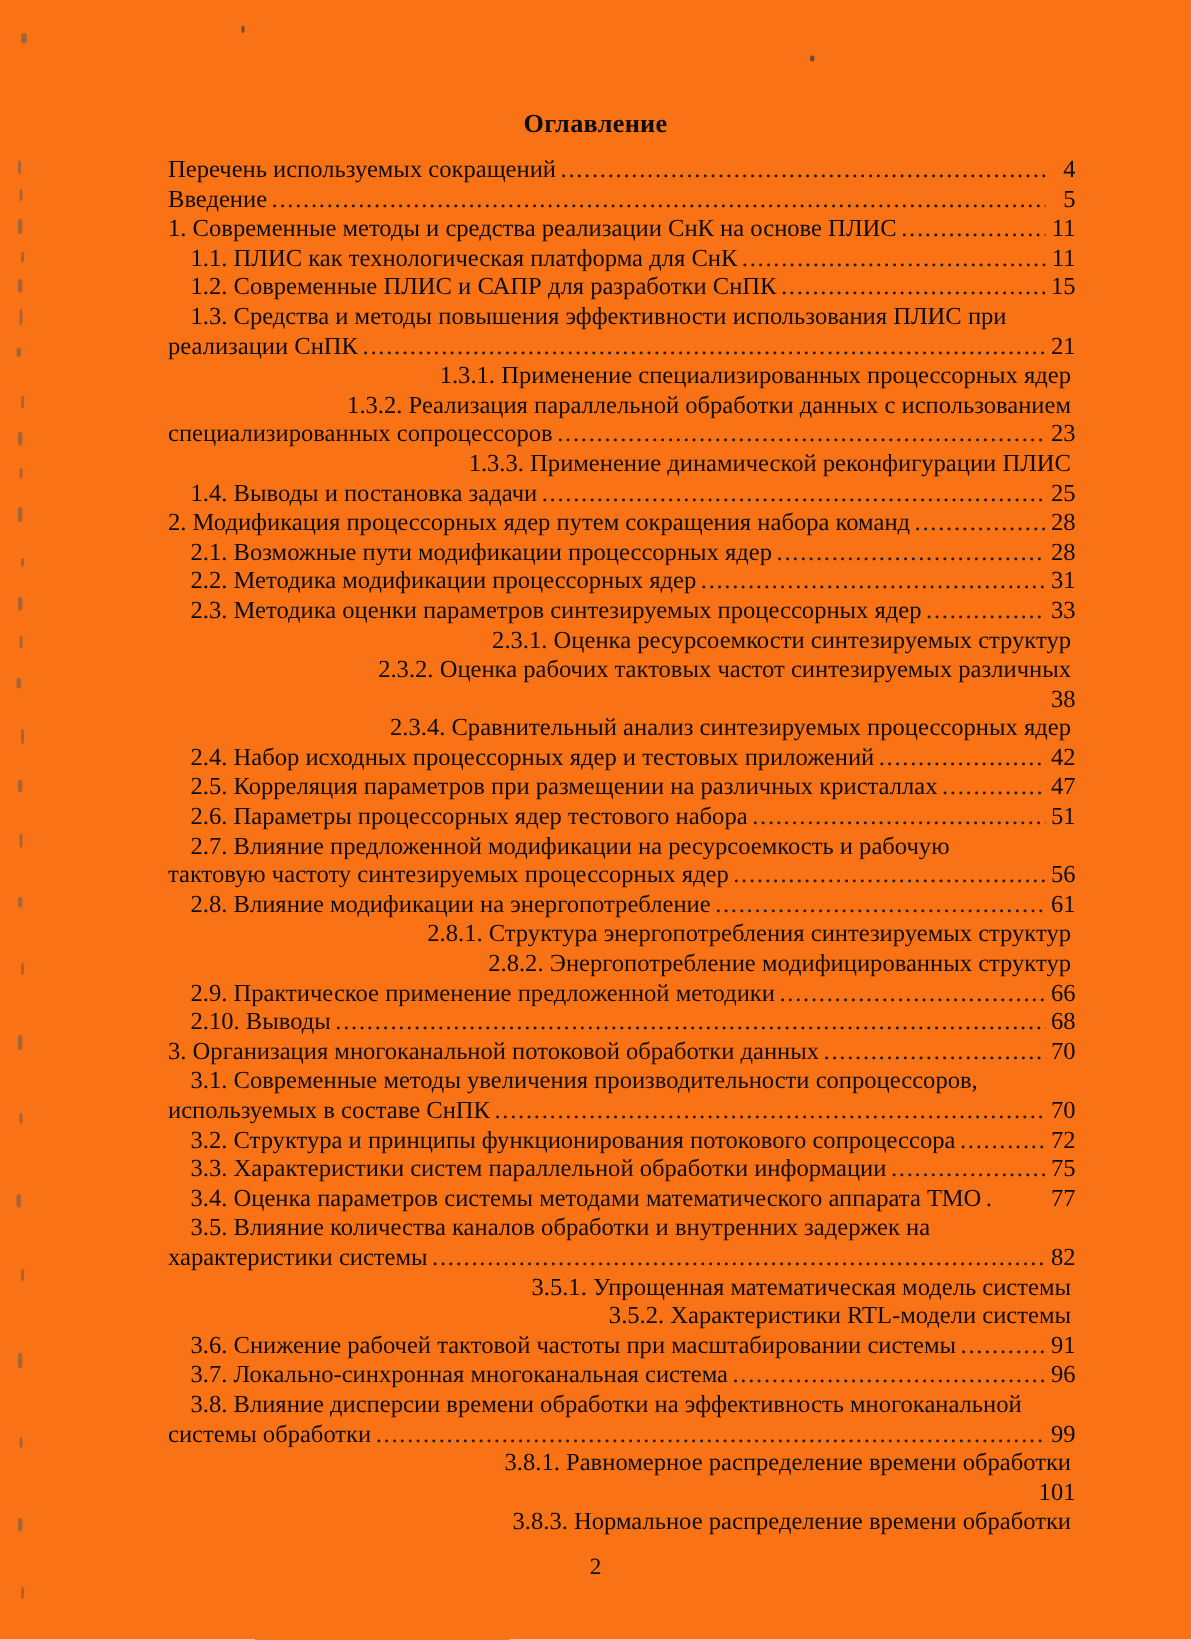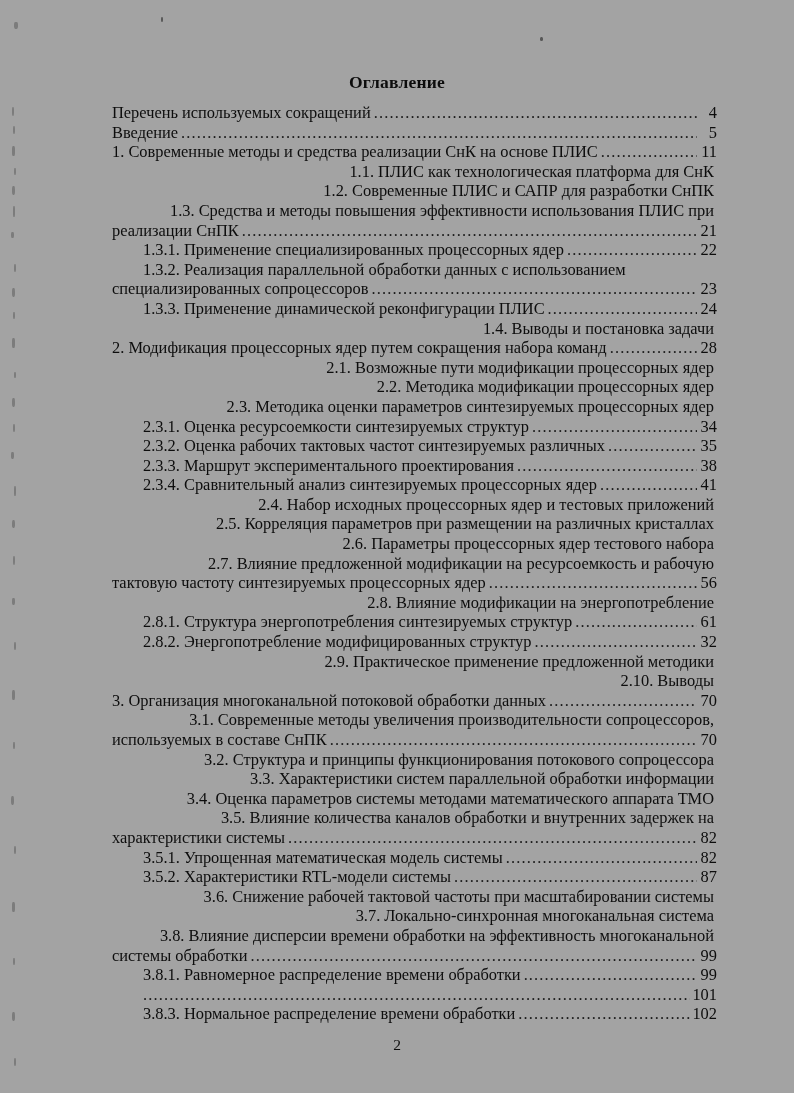--- a/index.html
+++ b/index.html
@@ -10,21 +10,21 @@
   }
   body {
     font-family: "Liberation Serif", "DejaVu Serif", serif;
     color: #0d0d0d;
   }
   .page {
     position: relative;
     width: 794px;
     height: 1093px;
     margin: 0 auto;
-    background: #a3a3a3;
+    background: #f97316;
     overflow: hidden;
   }
   
   .speck-layer {
     position: absolute;
     inset: 0;
     pointer-events: none;
     z-index: 3;
   }
   .speck {
@@ -83,22 +83,22 @@
     white-space: nowrap;
   }
   .toc-entry .pageno {
     flex: 0 0 auto;
     text-align: right;
     padding-left: 2px;
     min-width: 18px;
   }
   
   .lvl0 { margin-left: 0px; align-items: center; }
-  .lvl1 { margin-left: 15px; flex-direction: column; }
-  .lvl2 { margin-left: 31px; }
+  .lvl1 { margin-left: 15px; }
+  .lvl2 { margin-left: 31px; flex-direction: column; }
   
   .wrap { margin-left: 0px; }
   
   .shortlead { letter-spacing: 1.15px; }
   
   .folio {
     position: absolute;
     top: 1036px;
     left: 0;
     width: 794px;
@@ -229,21 +229,20 @@
         <span class="title">2.3.1. Оценка ресурсоемкости синтезируемых структур</span>
         <span class="leader"> ........................................................................................................................</span>
         <span class="pageno">34</span>
       </div>
       <div class="toc-entry lvl2">
         <span class="title">2.3.2. Оценка рабочих тактовых частот синтезируемых различных</span>
         <span class="leader"> ........................................................................................................................</span>
         <span class="pageno">35</span>
       </div>
       <div class="toc-entry lvl2">
-        <span class="title">2.3.3. Маршрут экспериментального проектирования</span>
         <span class="leader"> ........................................................................................................................</span>
         <span class="pageno">38</span>
       </div>
       <div class="toc-entry lvl2">
         <span class="title">2.3.4. Сравнительный анализ синтезируемых процессорных ядер</span>
         <span class="leader"> ........................................................................................................................</span>
         <span class="pageno">41</span>
       </div>
       <div class="toc-entry lvl1">
         <span class="title">2.4. Набор исходных процессорных ядер и тестовых приложений</span>

